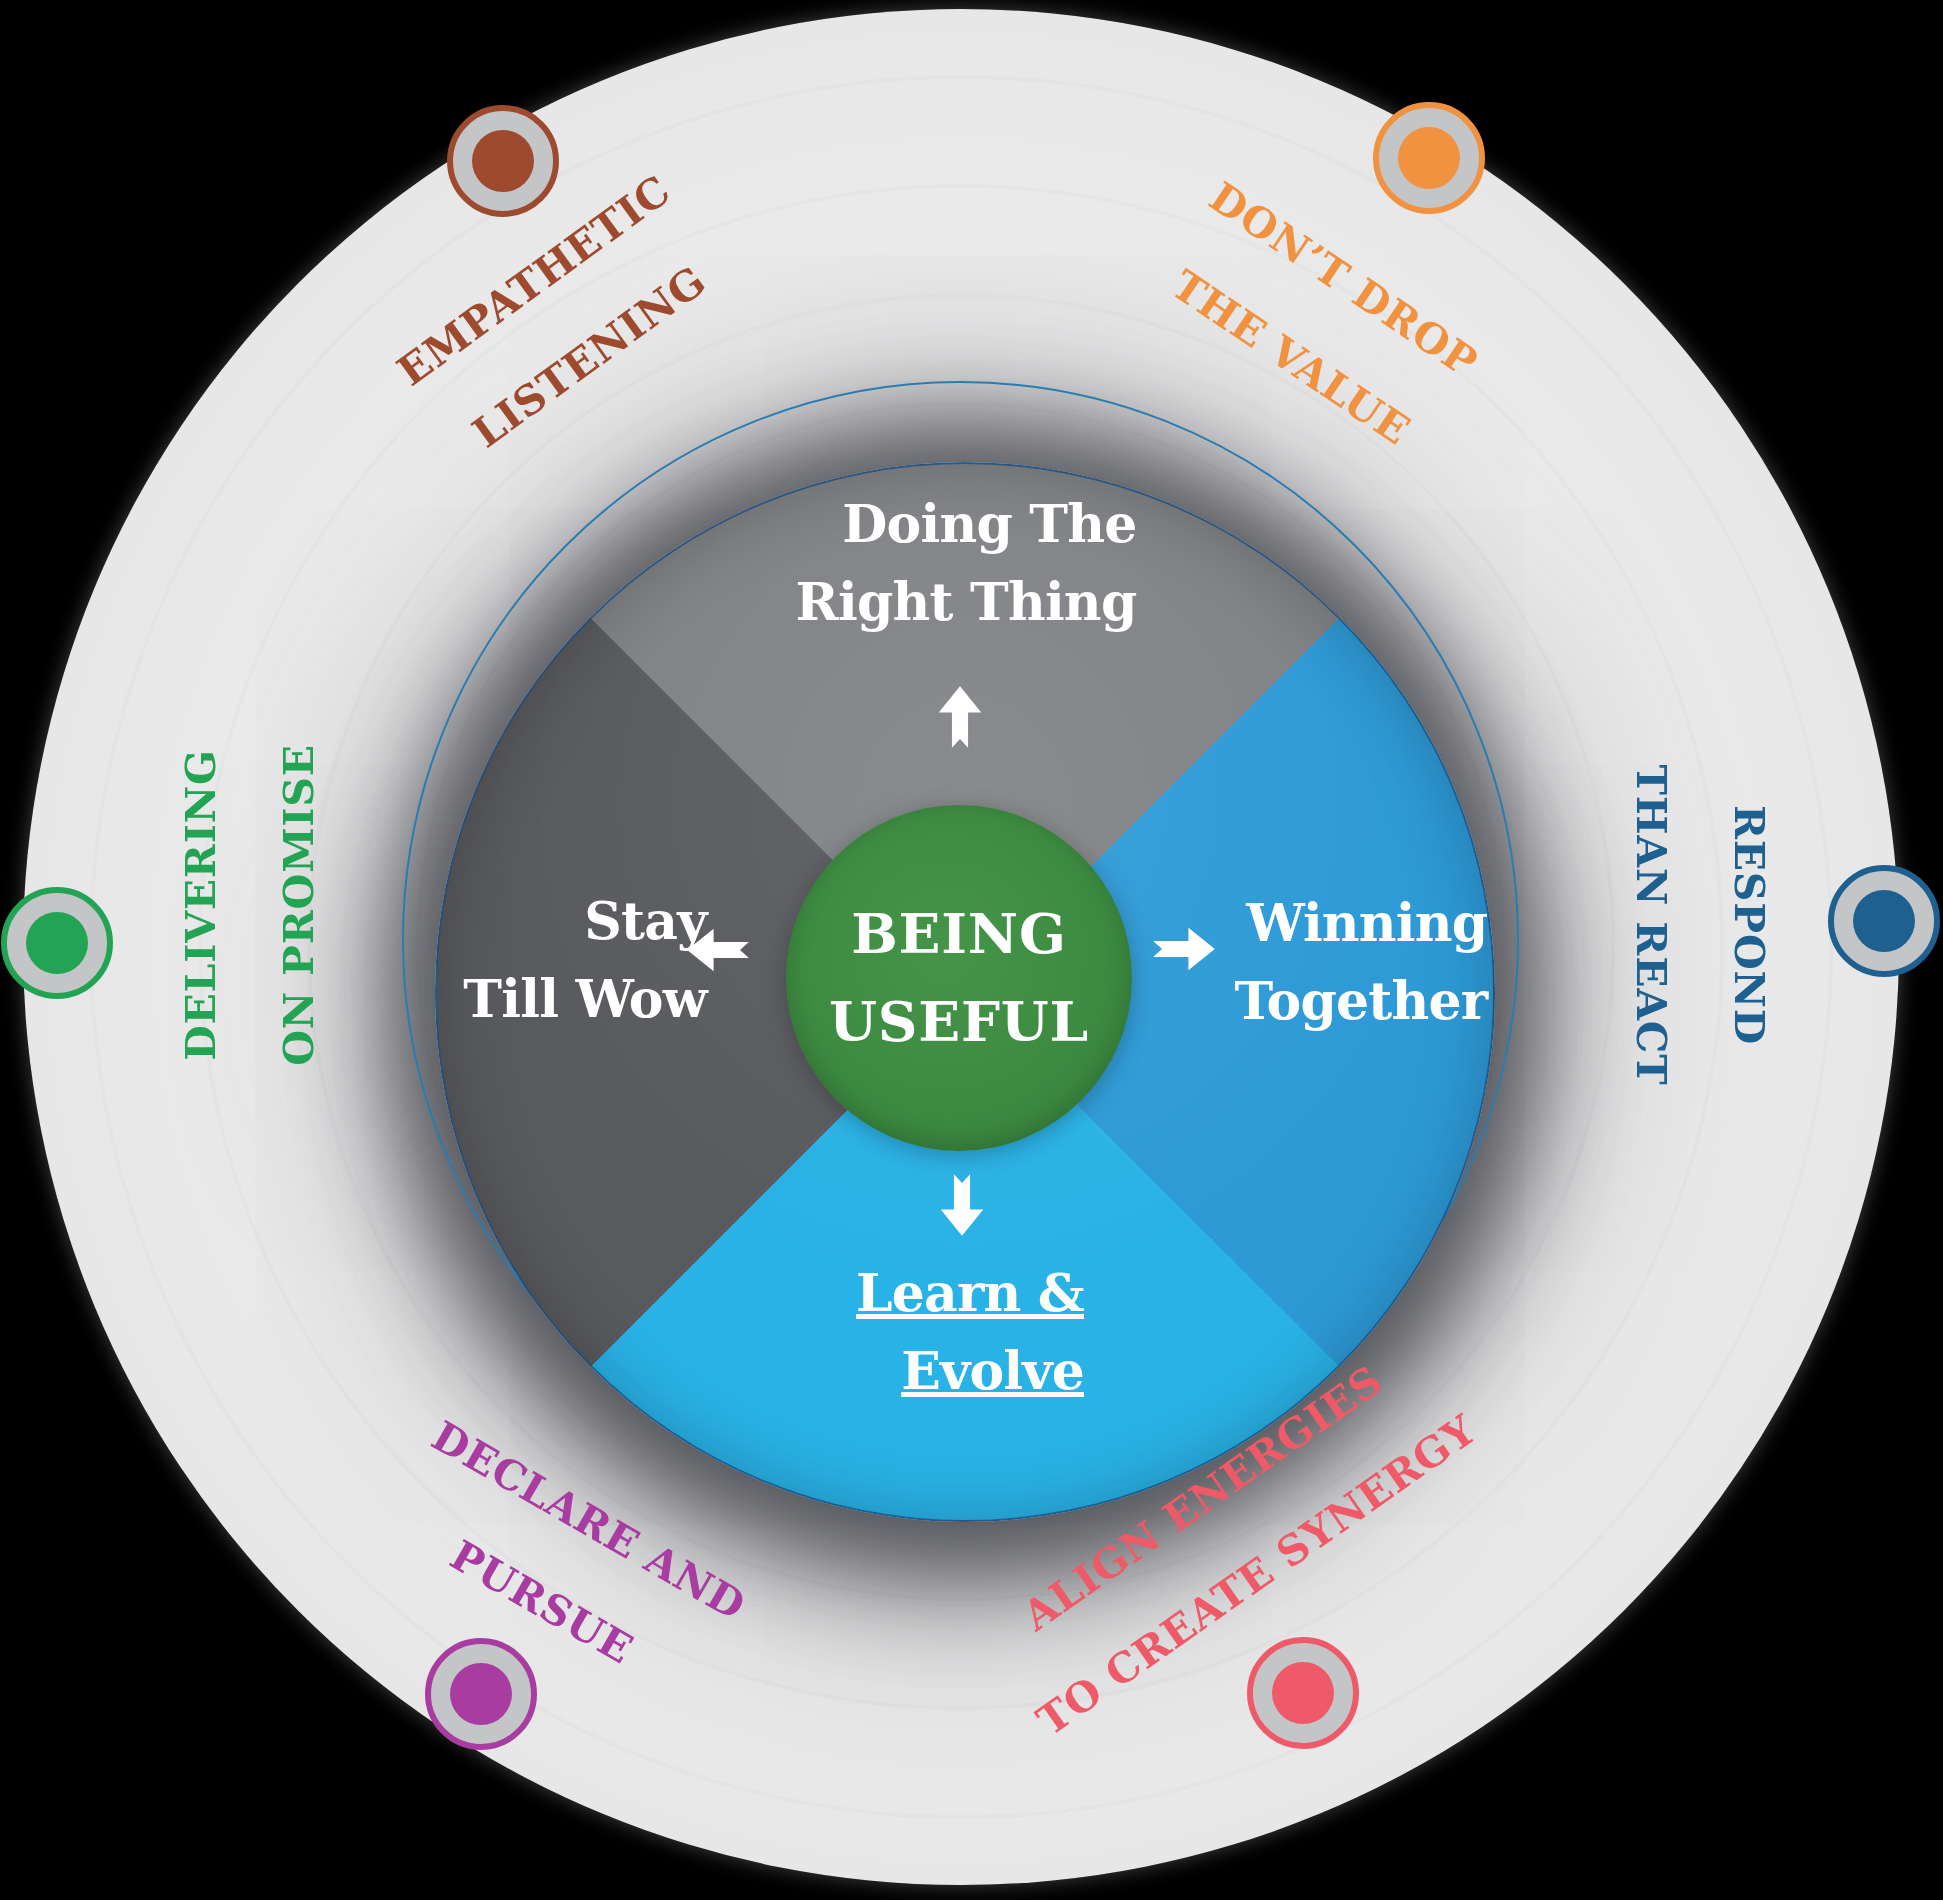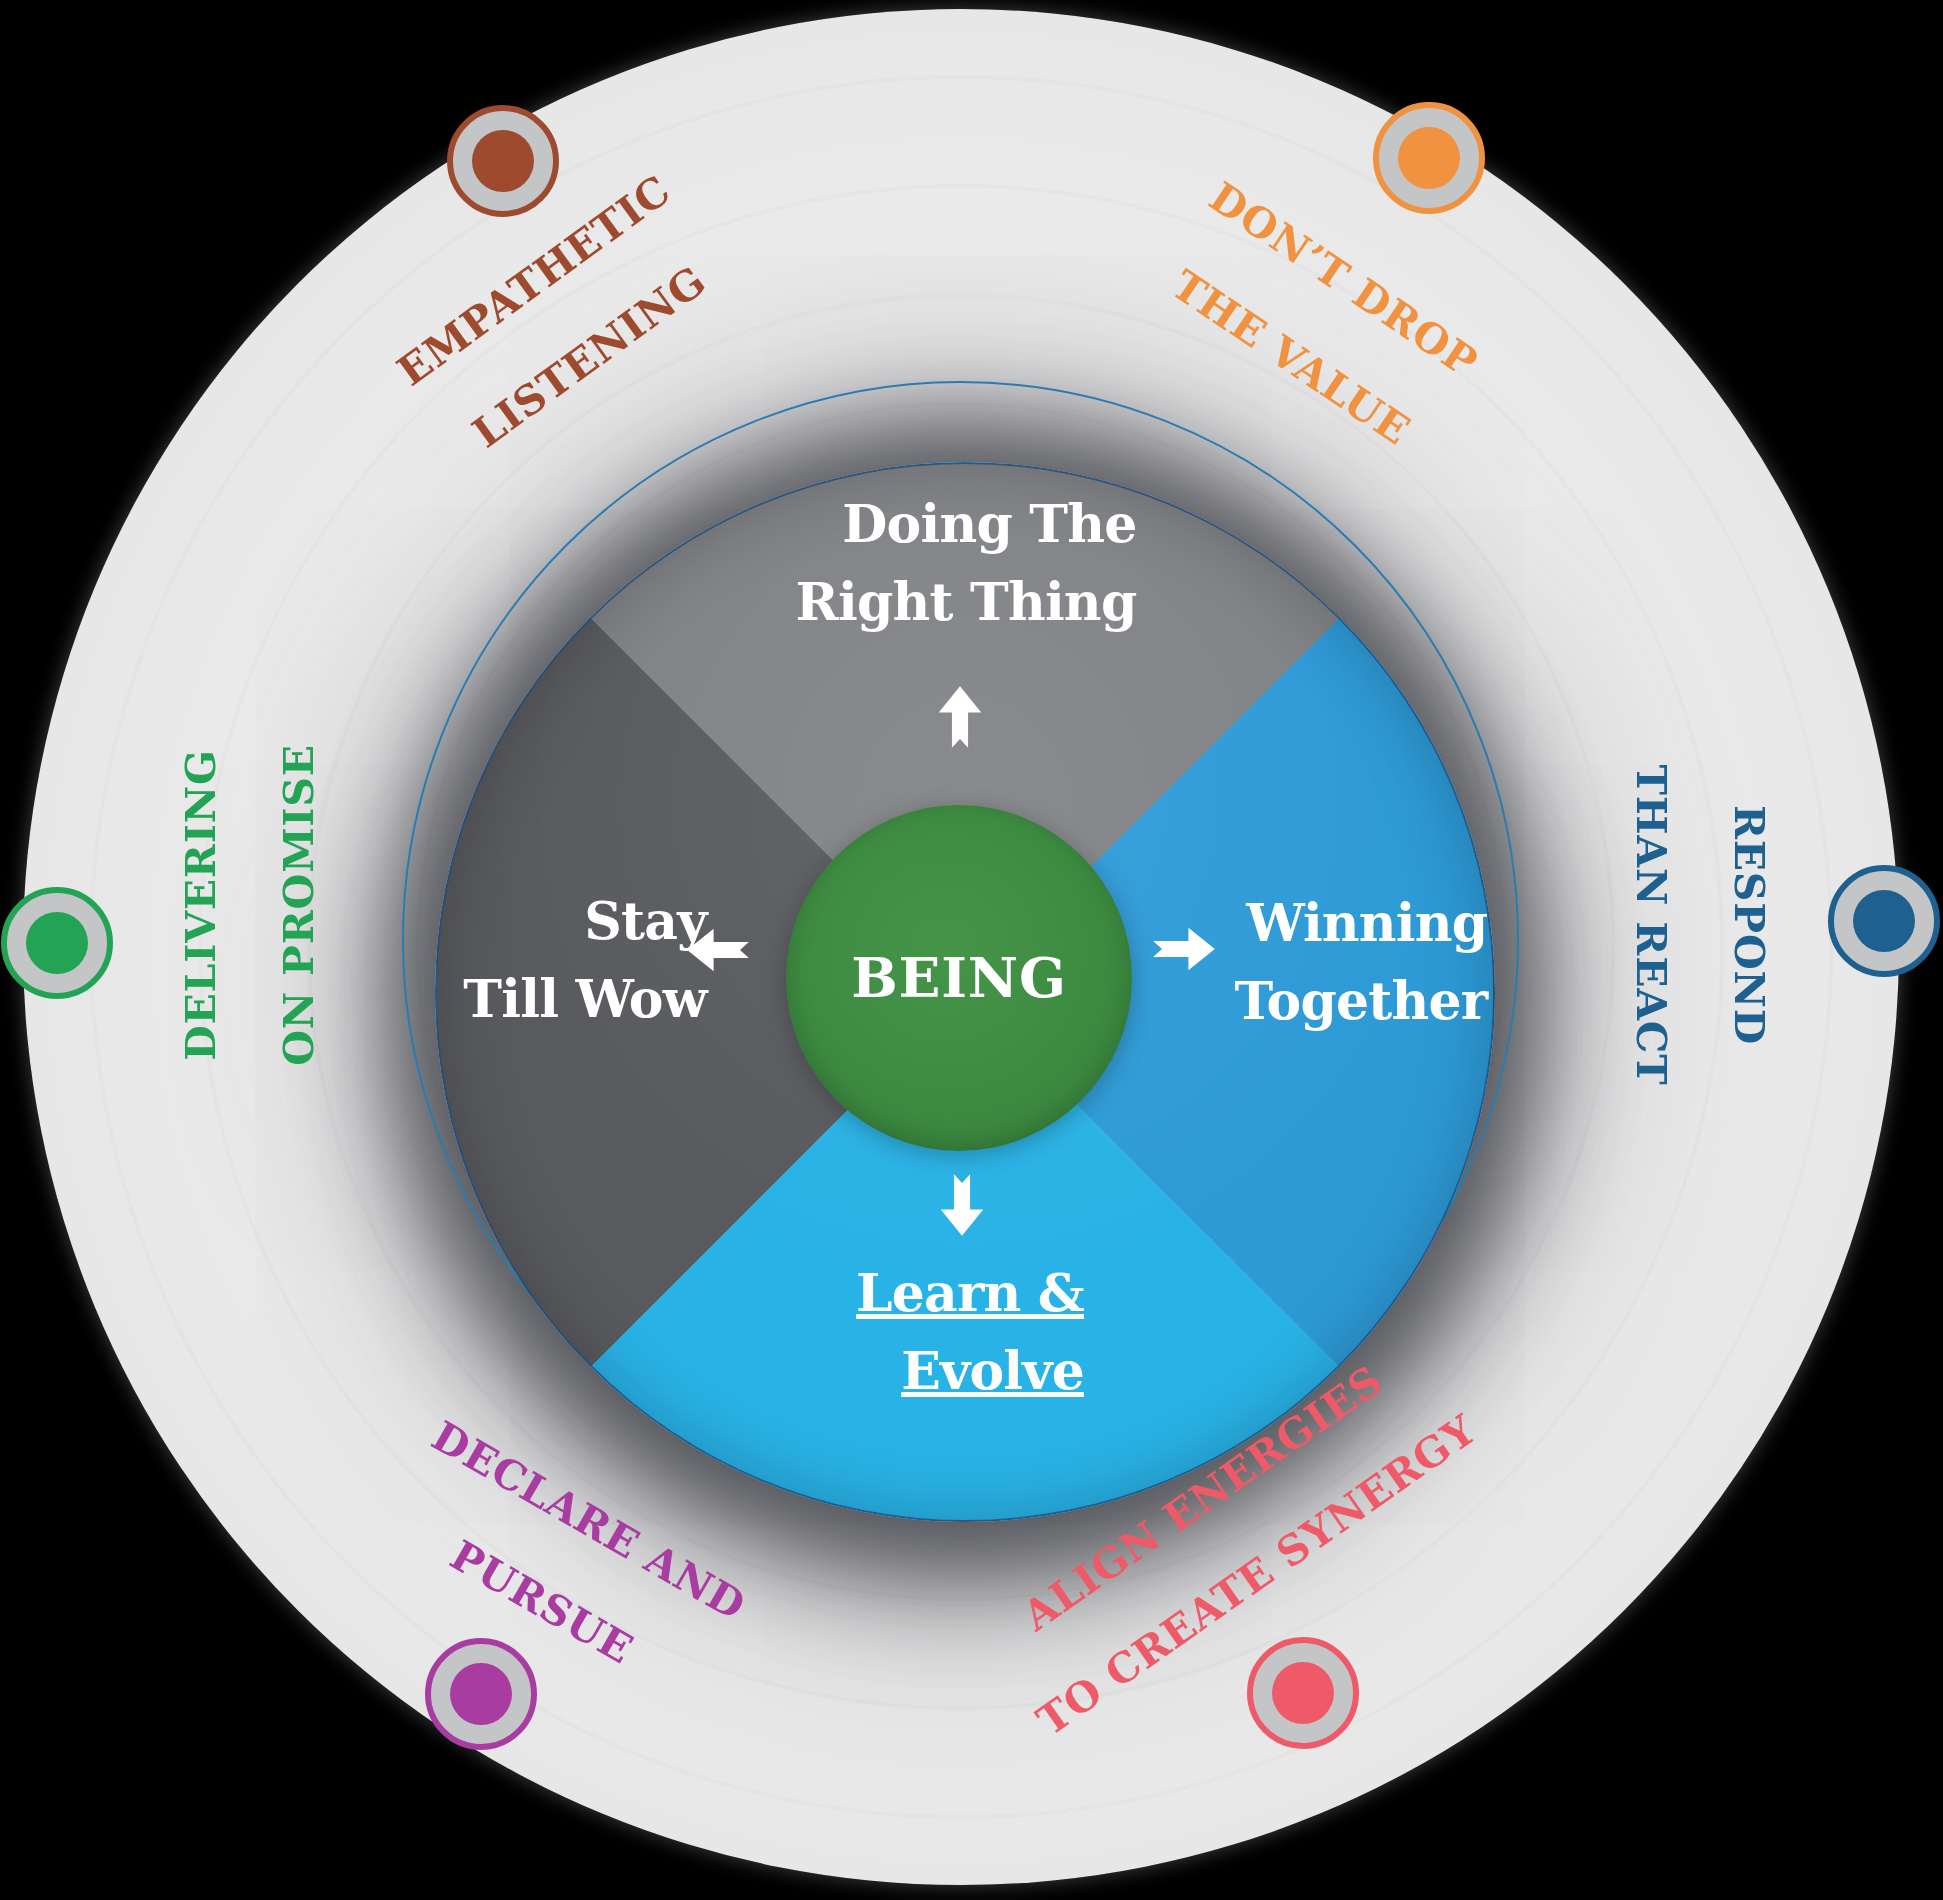--- a/index.html
+++ b/index.html
@@ -108,20 +108,21 @@
   </div>
   <div class="abs arrow" style="left:696px;top:918px;transform:rotate(-90deg);">
     <svg viewBox="0 0 60 84">
         <path d="M30 0 L59 36 L41 36 L41 84 L30 72 L19 84 L19 36 L1 36 Z"></path>
       </svg>
   </div>
 
   <div class="abs core">
     <div class="core-label">
       <div>BEING</div>
+      <div>USEFUL</div>
     </div>
   </div>
 
   <div class="abs olabel" style="left: 562px; top: 319px; transform: translate(-50%, -50%) rotate(-36deg); color: rgb(158, 74, 46);">
     <div>EMPATHETIC</div>
     <div>LISTENING</div>
   </div>
   <div class="abs olabel" style="left: 1317px; top: 319px; transform: translate(-50%, -50%) rotate(34deg); color: rgb(240, 146, 63);">
     <div>DON’T DROP</div>
     <div>THE VALUE</div>

